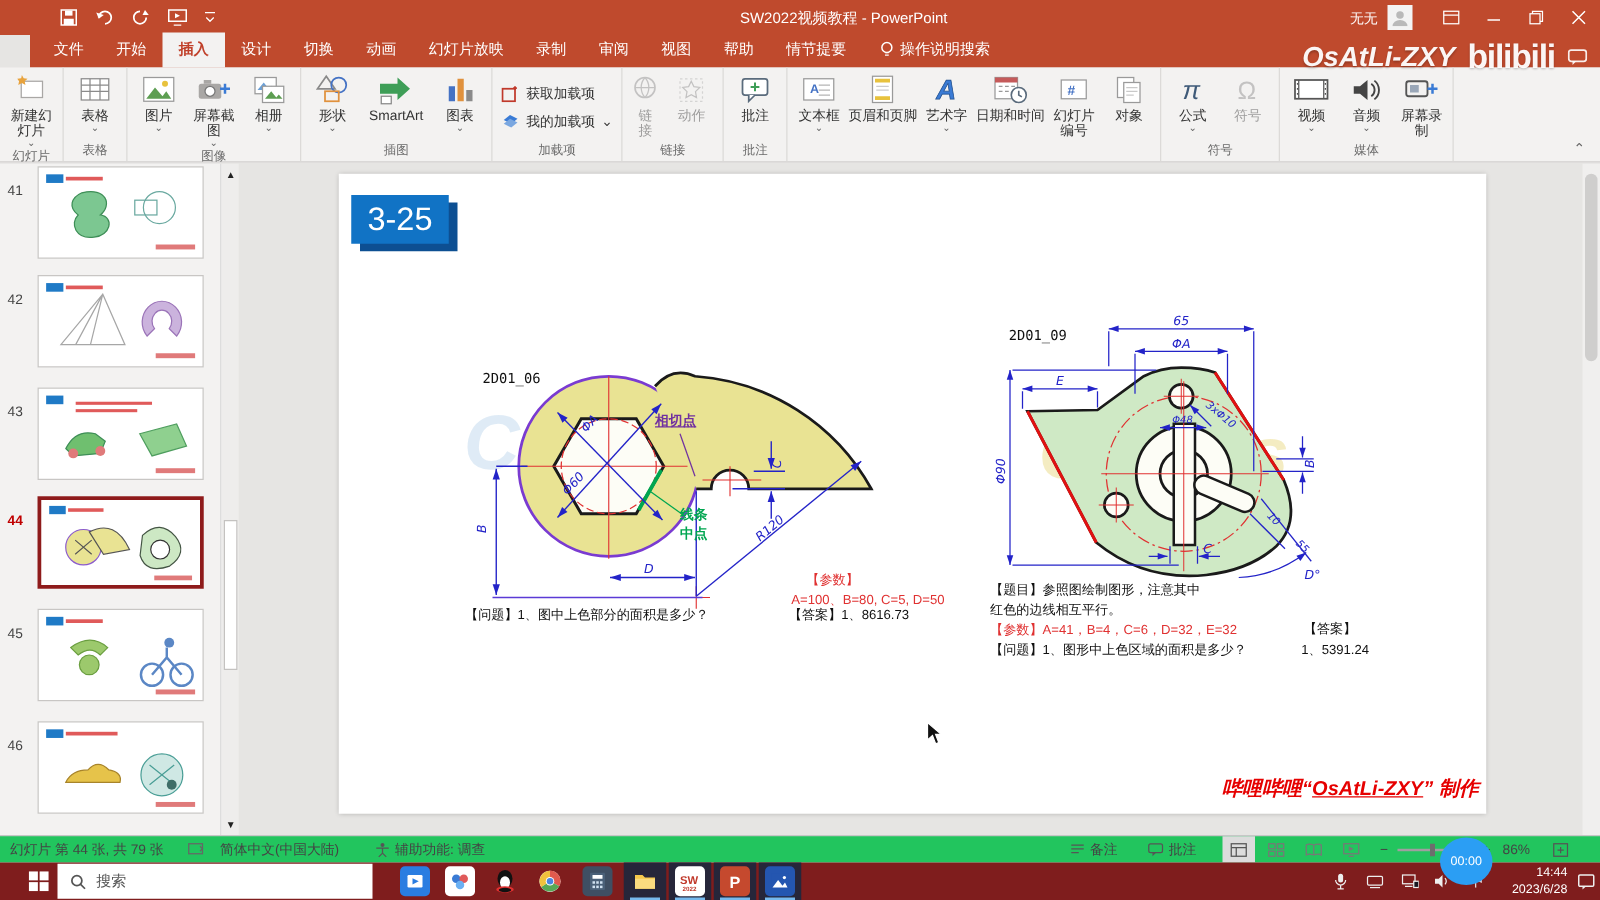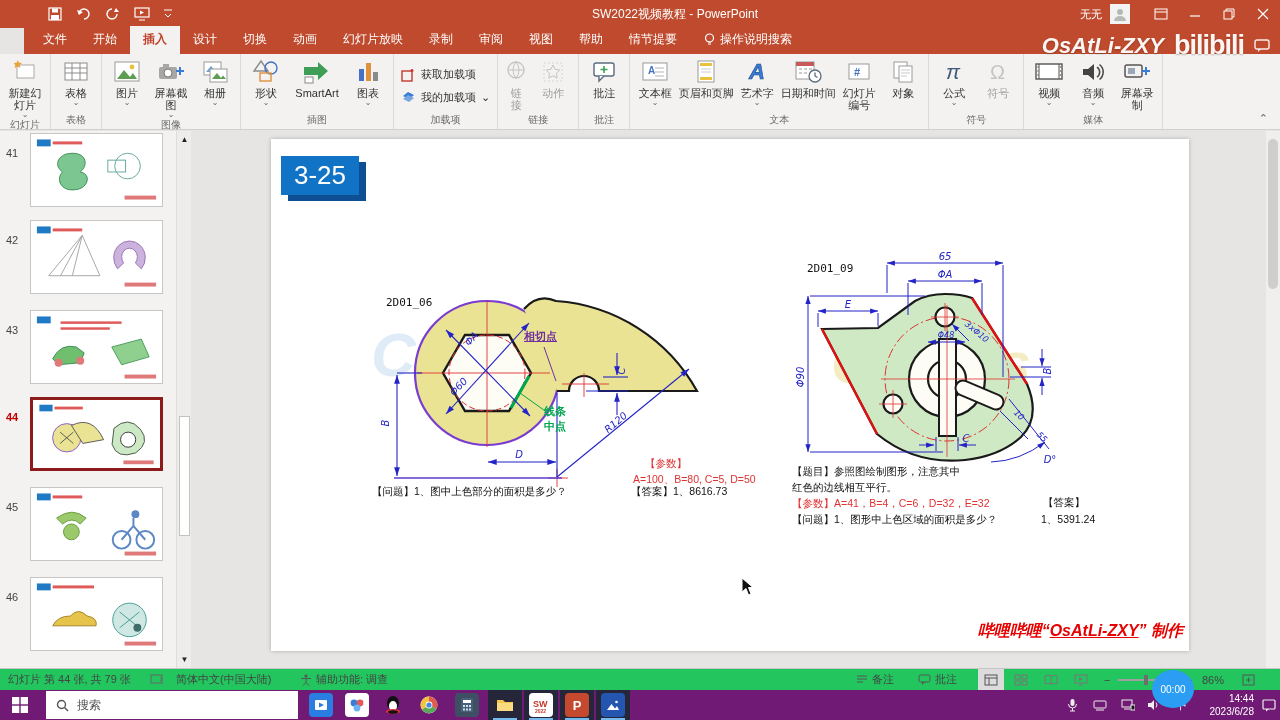--- a/index.html
+++ b/index.html
@@ -79,22 +79,22 @@
   
   .statusbar{position:absolute;left:0;top:668px;width:1280px;height:22px;background:#22c55e;border-top:1px solid #c6c6c6;font-size:11px;color:#444;}
   .sb{position:absolute;top:0;height:21px;display:flex;align-items:center;gap:4px;}
   .sb-views{display:flex;}
   .sb-view{width:26px;height:21px;display:flex;align-items:center;justify-content:center;}
   .sb-view.on{background:#dcdcdc;}
   .zoomtrack{width:62px;height:2px;background:#9f9f9f;position:relative;}
   .zoomthumb{position:absolute;left:26px;top:-4px;width:4px;height:10px;background:#6d6d6d;}
 
   
-  .taskbar{position:absolute;left:0;top:690px;width:1280px;height:30px;background:#701a75;}
-  .tk{position:absolute;top:0;width:40px;height:30px;display:flex;align-items:center;justify-content:center;}
+  .taskbar{position:absolute;left:0;top:690px;width:1280px;height:30px;background:#7f1d1d;}
+  .tk{position:absolute;top:0;width:40px;height:30px;display:flex;align-items:center;justify-content:center;margin-left:11px;}
   .tk.app{width:34px;}
   .tk .under{position:absolute;left:5px;bottom:0;width:24px;height:2px;background:#76b9ed;}
   .tk.on{background:#26263a;}
   .searchbox{position:absolute;left:46px;top:1px;width:252px;height:28px;background:#fff;display:flex;align-items:center;gap:8px;padding-left:10px;font-size:12px;color:#555;}
   .appic{width:24px;height:24px;border-radius:4px;display:flex;align-items:center;justify-content:center;font-weight:bold;}
   .tray{position:absolute;top:0;height:30px;display:flex;align-items:center;justify-content:center;color:#eee;}
   .clock{position:absolute;left:1196px;top:2px;width:58px;text-align:right;color:#fff;font-size:10px;line-height:13px;}
   .timer{position:absolute;left:1152px;top:670px;width:42px;height:38px;background:#2b9ef4;border-radius:50%;color:#fff;font-size:10px;display:flex;align-items:center;justify-content:center;z-index:90;}
 </style>
 </head>
@@ -431,21 +431,20 @@
           <span class="ric">
               <svg width="26" height="26" viewBox="0 0 26 26">
                 <rect x="4" y="3" width="13" height="16" fill="#fff" stroke="#9a9a9a"></rect>
                 <rect x="9" y="7" width="13" height="16" fill="#fff" stroke="#9a9a9a"></rect>
                 <path d="M11,11 h9 M11,14 h9 M11,17 h6" stroke="#c9c9c9"></path>
               </svg>
             </span>
           <span>对象</span>
         </div>
       </div>
-      <div class="rg-label">文本</div>
     </div>
 
     <div class="rgroup">
       <div class="rg-items">
         <div class="rbtn">
           <span class="ric">
               <svg width="24" height="26" viewBox="0 0 24 26">
                 <text x="4" y="20" font-size="21" fill="#3f5a78" font-family="Liberation Serif,serif" font-style="italic">π</text>
               </svg>
             </span>

